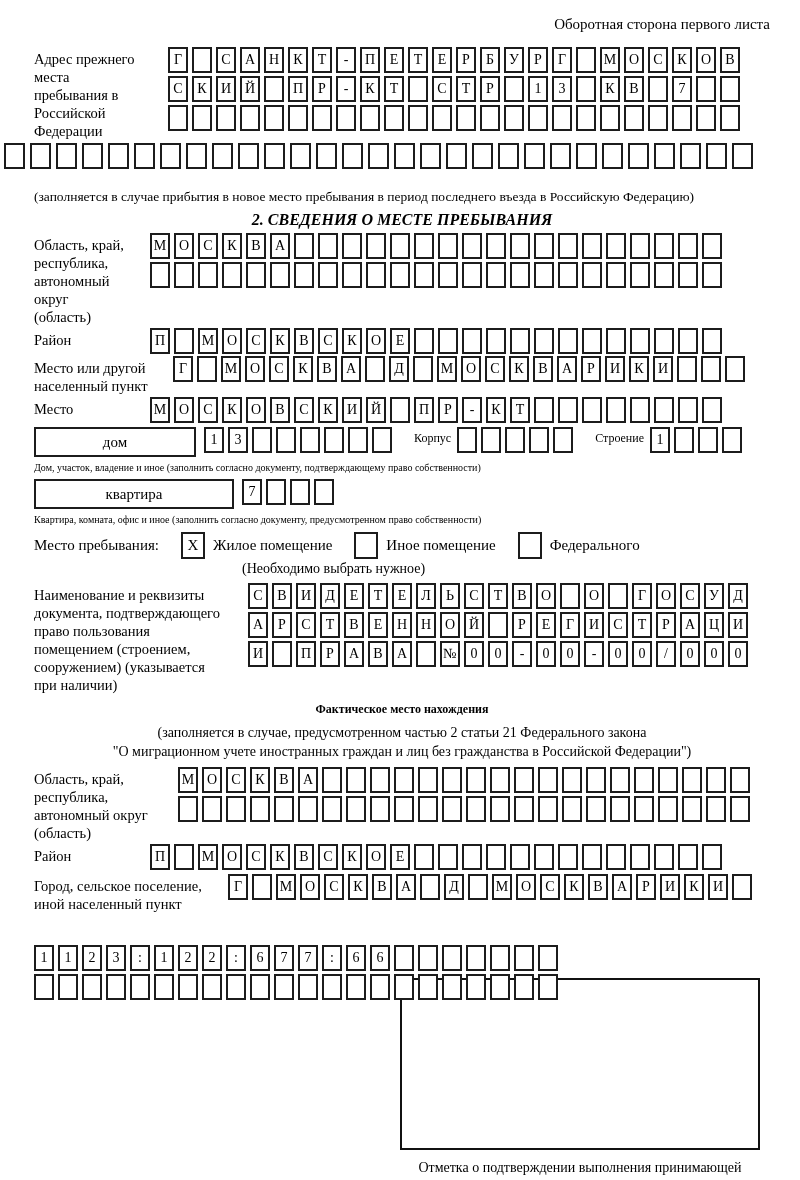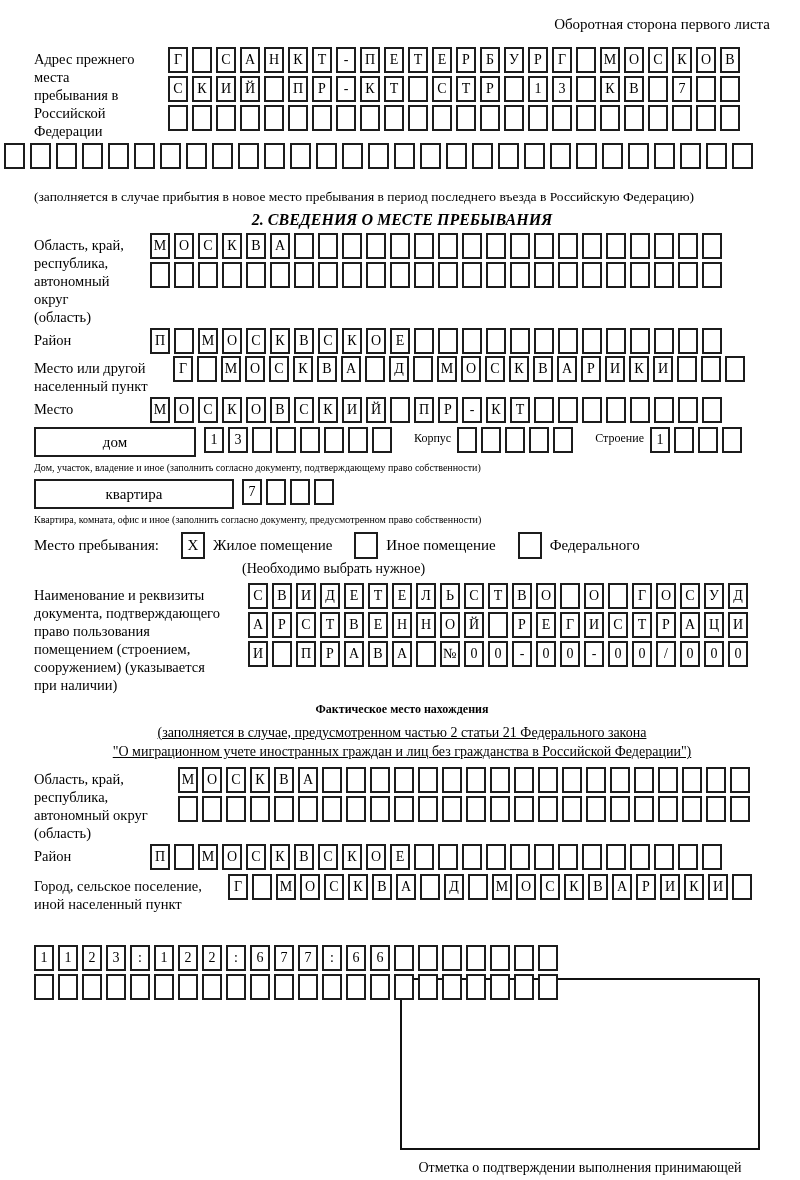--- a/index.html
+++ b/index.html
@@ -47,21 +47,21 @@
 
   .stayrow { display: flex; align-items: center; margin-top: 7px; }
   .checkbox {
     width: 24px; height: 27px; border: 2px solid #1c1c1c; flex: 0 0 auto;
     display: inline-flex; align-items: center; justify-content: center;
     font-size: 15px; margin: 0 8px;
   }
   .staylabel { font-size: 15px; margin-right: 14px; }
   .note-choose { font-size: 14px; margin-left: 208px; margin-top: 2px; }
 
-  .fact-note { text-align: center; font-size: 14px; line-height: 19px; text-decoration: underline; }
+  .fact-note { text-align: center; font-size: 14px; line-height: 19px; }
 
   .kad-grids { margin-top: 28px; }
 
   .stamp {
     width: 360px; height: 172px; border: 2px solid #111;
     margin-left: 366px; margin-top: -22px; background: #fff;
   }
   .stamp-cap {
     width: 372px; margin-left: 360px; margin-top: 8px;
     text-align: center; font-size: 14px; line-height: 19px;

